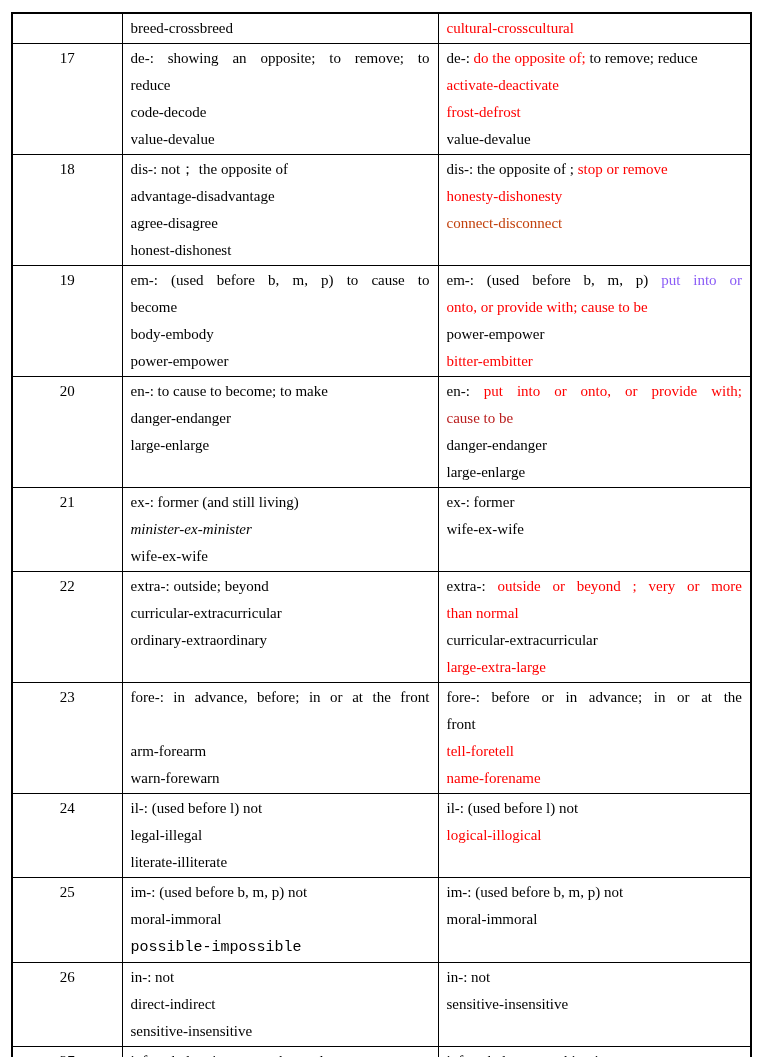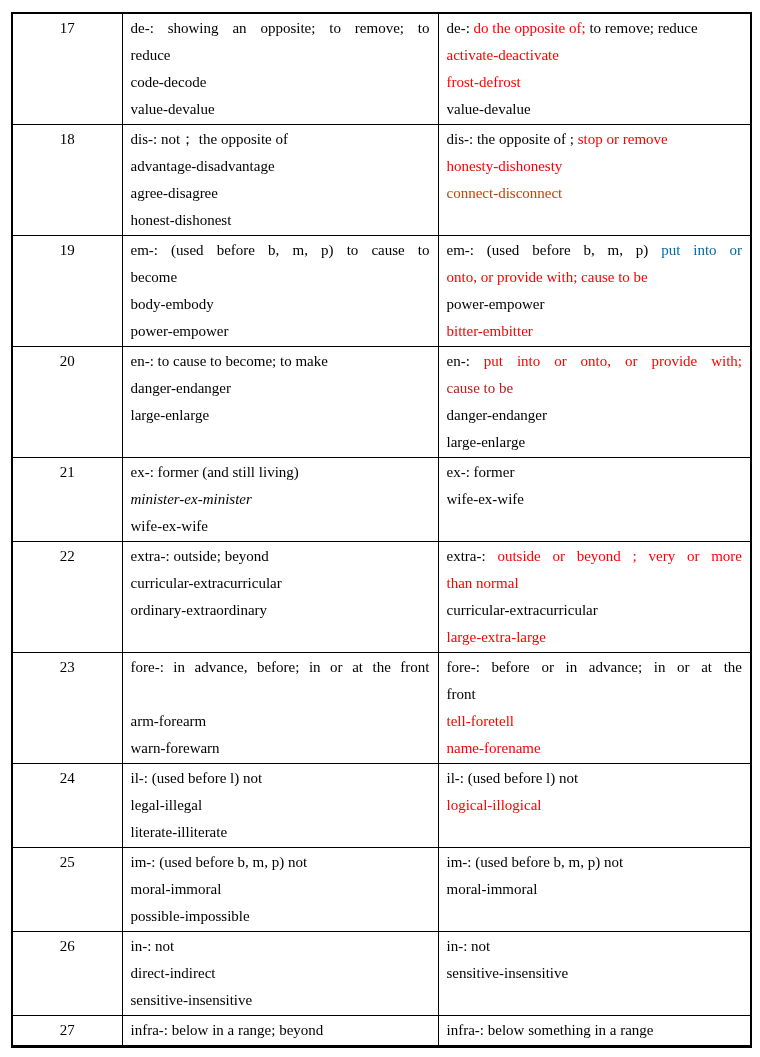--- a/index.html
+++ b/index.html
@@ -54,20 +54,31 @@
 <div class="doc-page">
   <table class="prefix-table">
     <colgroup>
       <col style="width:110px">
       <col style="width:316px">
       <col style="width:313px">
     </colgroup>
     <tbody id="table-body">
         <tr>
           <td class="num-cell">
+            <div class="line">&nbsp;</div>
+          </td>
+          <td>
+            <div class="line"><span class="seg-black" style="white-space: pre-wrap;">breed-crossbreed</span></div>
+          </td>
+          <td>
+            <div class="line"><span class="seg-red" style="color: rgb(254, 0, 0); white-space: pre-wrap;">cultural-crosscultural</span></div>
+          </td>
+        </tr>
+        <tr>
+          <td class="num-cell">
             <div class="line">17</div>
           </td>
           <td>
             <div class="line j"><span class="seg-black" style="white-space: pre-wrap;">de-: showing an opposite; to remove; to</span></div>
             <div class="line"><span class="seg-black" style="white-space: pre-wrap;">reduce</span></div>
             <div class="line"><span class="seg-black" style="white-space: pre-wrap;">code-decode</span></div>
             <div class="line"><span class="seg-black" style="white-space: pre-wrap;">value-devalue</span></div>
           </td>
           <td>
             <div class="line"><span class="seg-black" style="white-space: pre-wrap;">de-: </span><span class="seg-red" style="color: rgb(254, 0, 0); white-space: pre-wrap;">do the opposite of;</span><span class="seg-black" style="white-space: pre-wrap;"> to remove; reduce</span></div>
@@ -97,21 +108,21 @@
           <td class="num-cell">
             <div class="line">19</div>
           </td>
           <td>
             <div class="line j"><span class="seg-black" style="white-space: pre-wrap;">em-: (used before b, m, p) to cause to</span></div>
             <div class="line"><span class="seg-black" style="white-space: pre-wrap;">become</span></div>
             <div class="line"><span class="seg-black" style="white-space: pre-wrap;">body-embody</span></div>
             <div class="line"><span class="seg-black" style="white-space: pre-wrap;">power-empower</span></div>
           </td>
           <td>
-            <div class="line j"><span class="seg-black" style="white-space: pre-wrap;">em-: (used before b, m, p) </span><span class="seg-red" style="color: #0369a1; white-space: pre-wrap;">put into or</span></div>
+            <div class="line j"><span class="seg-black" style="white-space: pre-wrap;">em-: (used before b, m, p) </span><span class="seg-red" style="color: #8b5cf6; white-space: pre-wrap;">put into or</span></div>
             <div class="line"><span class="seg-red" style="color: rgb(254, 0, 0); white-space: pre-wrap;">onto, or provide with; cause to be</span></div>
             <div class="line"><span class="seg-black" style="white-space: pre-wrap;">power-empower</span></div>
             <div class="line"><span class="seg-red" style="color: rgb(254, 0, 0); white-space: pre-wrap;">bitter-embitter</span></div>
           </td>
         </tr>
         <tr>
           <td class="num-cell">
             <div class="line">20</div>
           </td>
           <td>
@@ -191,21 +202,21 @@
             <div class="line">&nbsp;</div>
           </td>
         </tr>
         <tr>
           <td class="num-cell">
             <div class="line">25</div>
           </td>
           <td>
             <div class="line"><span class="seg-black" style="white-space: pre-wrap;">im-: (used before b, m, p) not</span></div>
             <div class="line"><span class="seg-black" style="white-space: pre-wrap;">moral-immoral</span></div>
-            <div class="line"><span class="seg-black" style="white-space: pre-wrap;">possible-impossible</span></div>
+            <div class="line"><span class="seg-black" style="white-space: pre-wrap; font-family: Liberation Mono, monospace;">possible-impossible</span></div>
           </td>
           <td>
             <div class="line"><span class="seg-black" style="white-space: pre-wrap;">im-: (used before b, m, p) not</span></div>
             <div class="line"><span class="seg-black" style="white-space: pre-wrap;">moral-immoral</span></div>
             <div class="line">&nbsp;</div>
           </td>
         </tr>
         <tr>
           <td class="num-cell">
             <div class="line">26</div>

